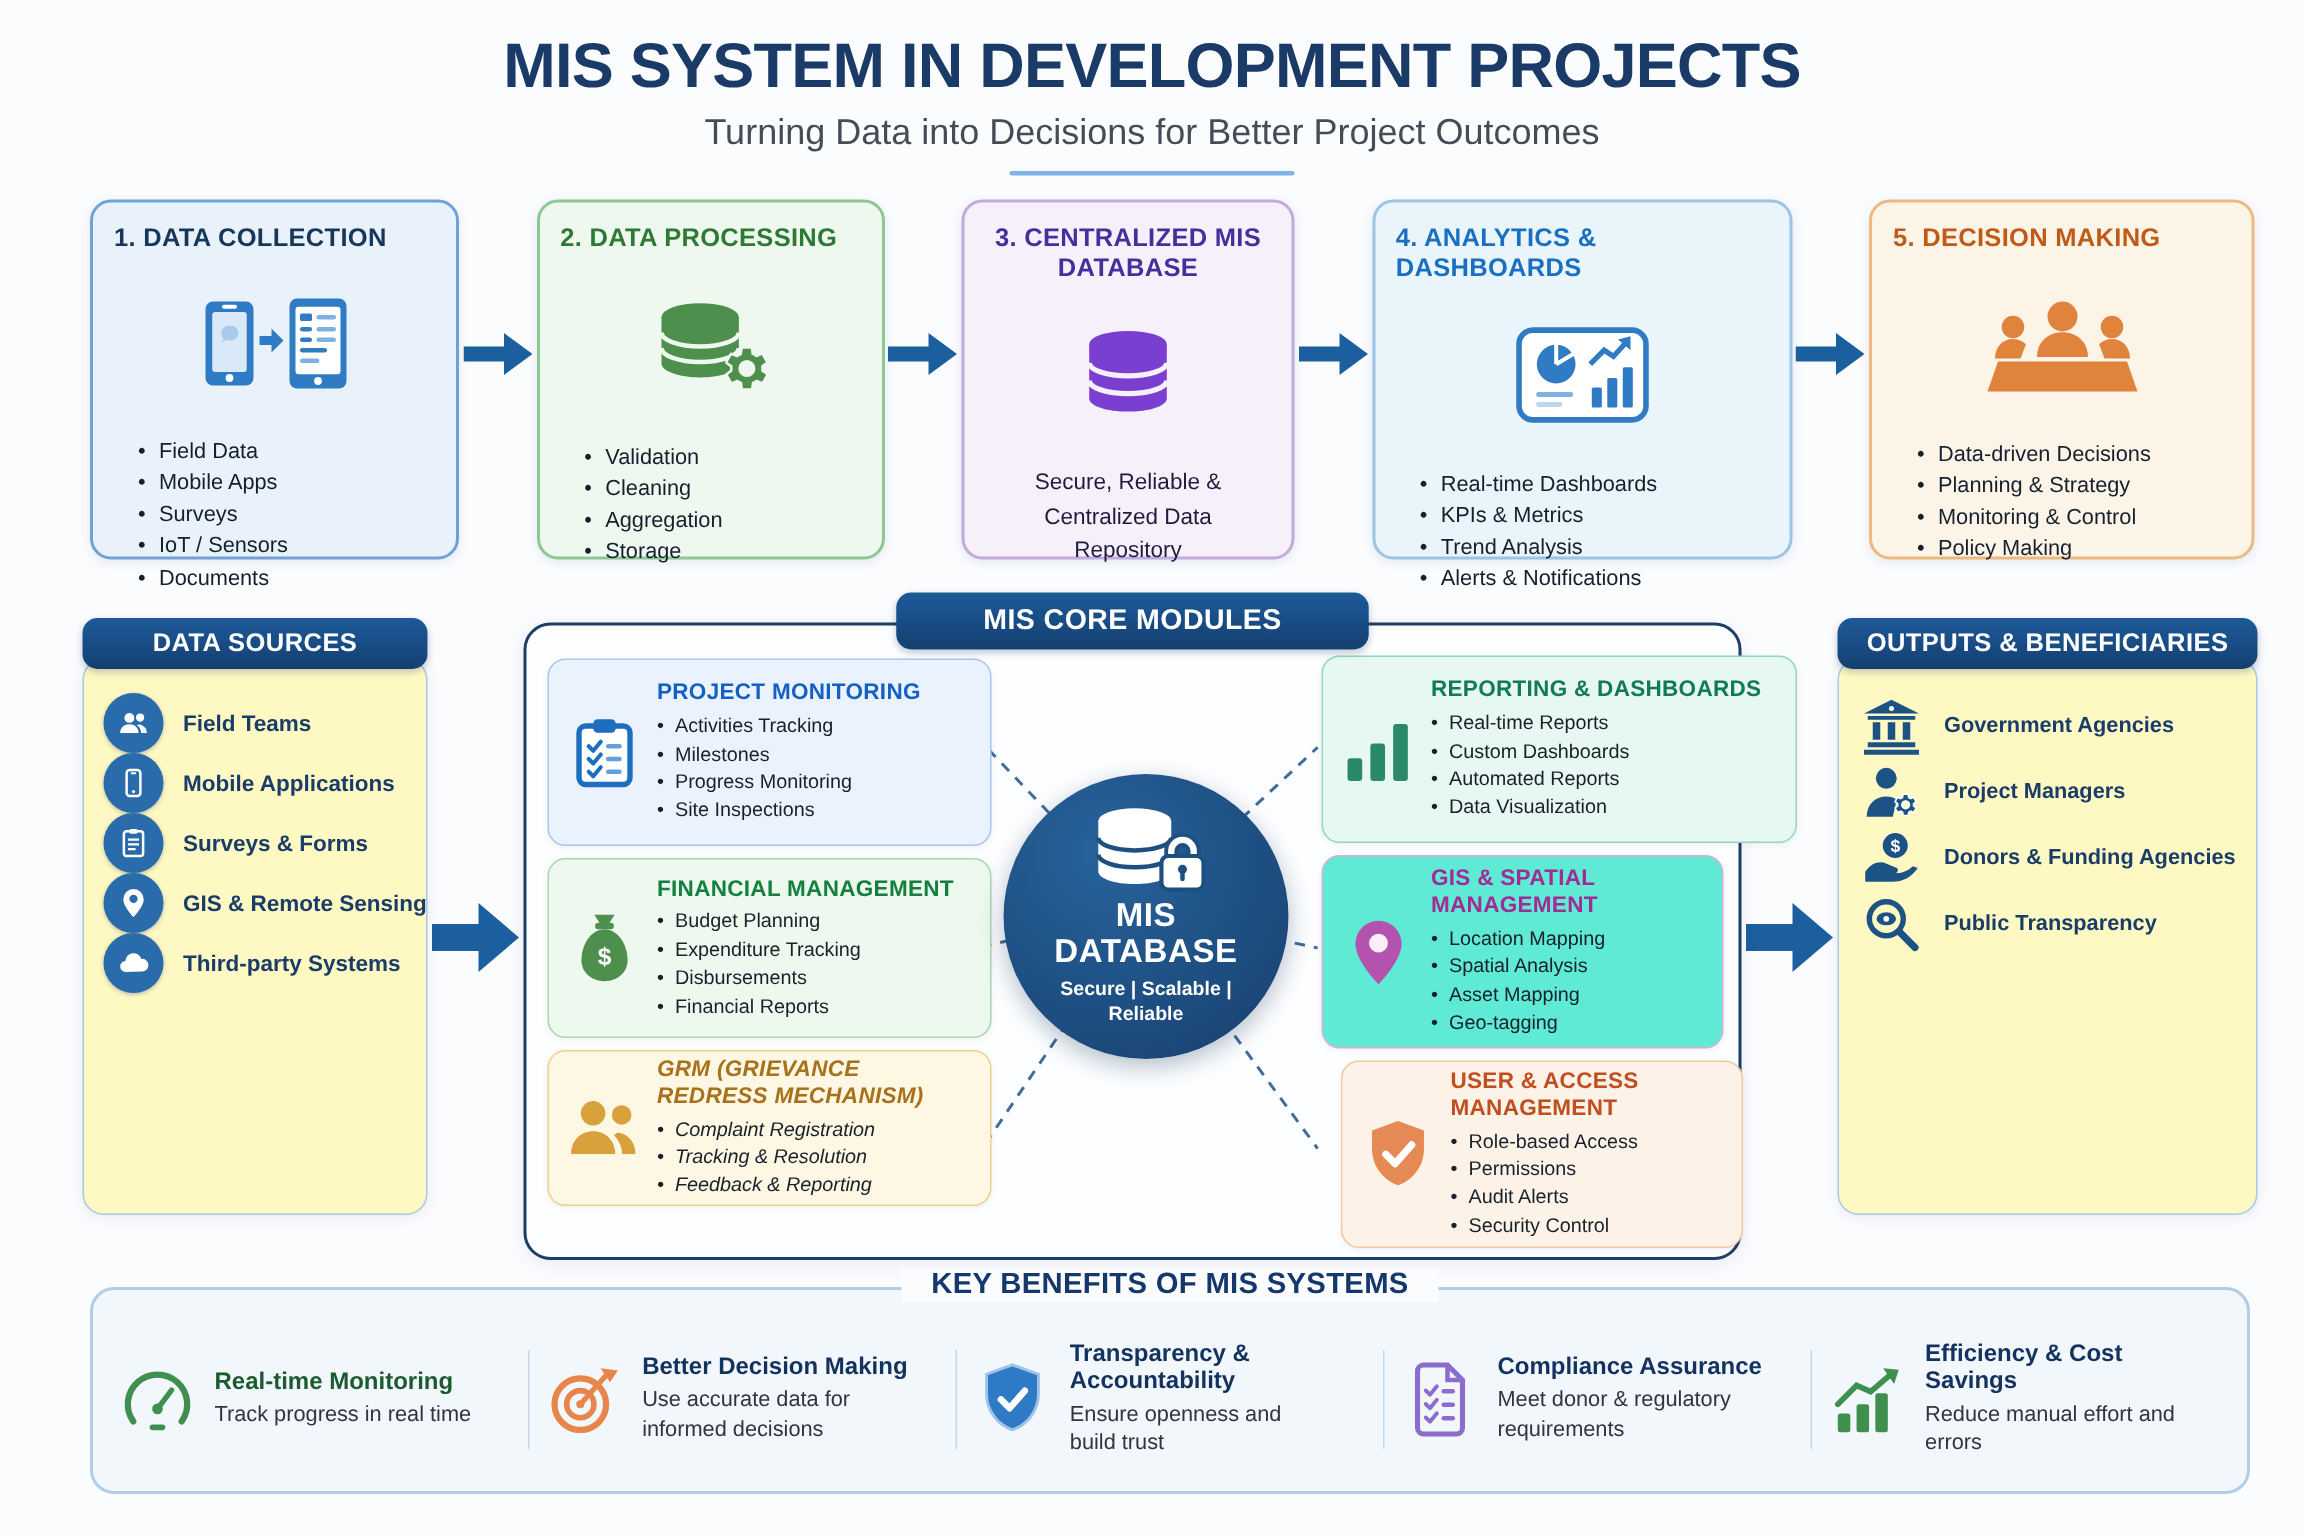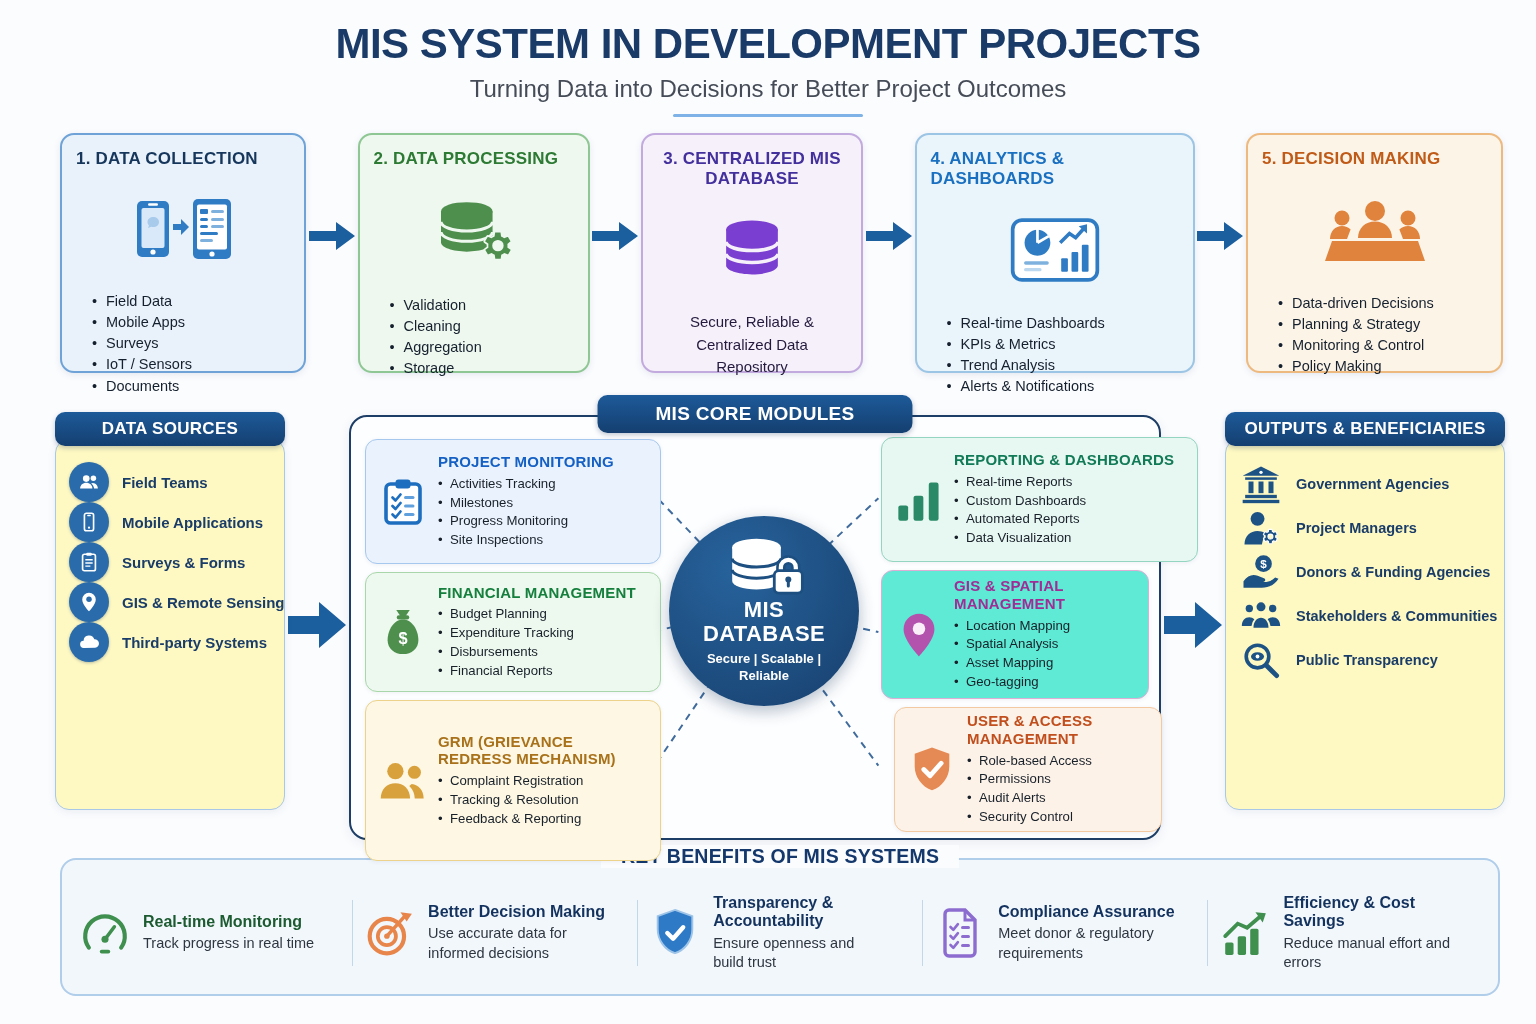--- a/index.html
+++ b/index.html
@@ -53,21 +53,21 @@
   .gaparrow { width:64px; display:flex; align-items:center; justify-content:center; }
   .bigarrow-ic { width:58px; height:52px; color:#1c5f9f; }
 
   
   .core { flex:1; position:relative; border:2.5px solid #1d3e66; border-radius:18px; background:#fdfeff; margin-top:5px; height:425px; box-shadow:0 3px 12px rgba(20,50,90,.08); }
   .core-pill { position:absolute; top:-22px; left:50%; transform:translateX(-50%); padding:8px 58px; font-size:19px; border-radius:10px; z-index:4; white-space:nowrap; }
   .links { position:absolute; inset:0; width:100%; height:100%; z-index:0; }
   .mcard { position:absolute; border-radius:12px; border:1.5px solid; display:flex; align-items:center; gap:10px; padding:8px 12px; z-index:2; box-shadow:0 1px 4px rgba(25,60,105,.07); }
   .pm  { left:14px;  top:22px;  width:296px; height:125px; background:#eaf2fd; border-color:#a6c8ef; }
   .fm  { left:14px;  top:155px; width:296px; height:120px; background:#edf8ee; border-color:#a9d7ab; }
-  .grm { left:14px;  top:283px; width:296px; height:161px; background:#fdf7e3; border-color:#ecd28a; }
+  .grm { left:14px;  top:283px; width:296px; height:104px; background:#fdf7e3; border-color:#ecd28a;font-style:italic; }
   .rep { left:530px; top:20px;  width:317px; height:125px; background:#e7f7f1; border-color:#93d5c0; }
   .gis { left:530px; top:153px; width:268px; height:129px; background:#5eead4; border-color:#dcaed6; }
   .uam { left:543px; top:290px; width:268px; height:125px; background:#fdf2e8; border-color:#f2c9a0; }
   .mod-ic { width:50px; height:50px; flex:0 0 50px; display:flex; align-items:center; justify-content:center; }
   .mod-ic svg { width:100%; height:100%; }
   .gis .mod-ic { --hole:#faeef8; color:#b353ae; }
   .mtitle { font-size:15px; font-weight:bold; line-height:1.18; margin-bottom:4px; letter-spacing:.2px; }
   .pm .mtitle{color:#1460c4} .fm .mtitle{color:#15803d} .grm .mtitle{color:#a8711a}
   .rep .mtitle{color:#117a57} .gis .mtitle{color:#a12c96} .uam .mtitle{color:#c14e1d}
   .mls { list-style:none; }
@@ -531,31 +531,20 @@
             <span class="out-ic" data-icon="donor-hand-icon">
               <svg viewBox="0 0 48 44">
                 <circle cx="27" cy="12" r="10" fill="currentColor"></circle>
                 <text x="27" y="17" font-size="14" font-weight="bold" fill="#fff" text-anchor="middle" font-family="Liberation Sans, sans-serif">$</text>
                 <path d="M3 33c5-7 11-9 17-6.5l7.5 3c2.6 1 2 4.5-1.2 4.5H18h10c5 0 9.5-2 13-5.5l4 1.5C40 37.5 33 41 25 41H3z" fill="currentColor"></path>
               </svg>
             </span>
             <span class="plabel">Donors &amp; Funding Agencies</span>
           </div>
 
-          <div class="prow">
-            <span class="out-ic" data-icon="stakeholders-icon">
-              <svg viewBox="0 0 48 36" fill="currentColor">
-                <circle cx="10" cy="9" r="4.4"></circle>
-                <circle cx="24" cy="7" r="5.4"></circle>
-                <circle cx="38" cy="9" r="4.4"></circle>
-                <path d="M1 30c0-6.3 4-10.4 9-10.4 2.3 0 4.4.9 6 2.4a14 14 0 0 0-3.4 8zM15 32c0-7.4 4-12 9-12s9 4.6 9 12zM35.4 30a14 14 0 0 0-3.4-8c1.6-1.5 3.7-2.4 6-2.4 5 0 9 4.1 9 10.4z"></path>
-              </svg>
-            </span>
-            <span class="plabel">Stakeholders &amp; Communities</span>
-          </div>
 
           <div class="prow">
             <span class="out-ic" data-icon="eye-magnifier-icon">
               <svg viewBox="0 0 46 46">
                 <circle cx="19" cy="19" r="13" fill="none" stroke="currentColor" stroke-width="4.2"></circle>
                 <line x1="29" y1="29" x2="41" y2="41" stroke="currentColor" stroke-width="5.5" stroke-linecap="round"></line>
                 <ellipse cx="19" cy="19" rx="7.5" ry="5" fill="currentColor"></ellipse>
                 <circle cx="19" cy="19" r="2.2" fill="#fff"></circle>
               </svg>
             </span>

